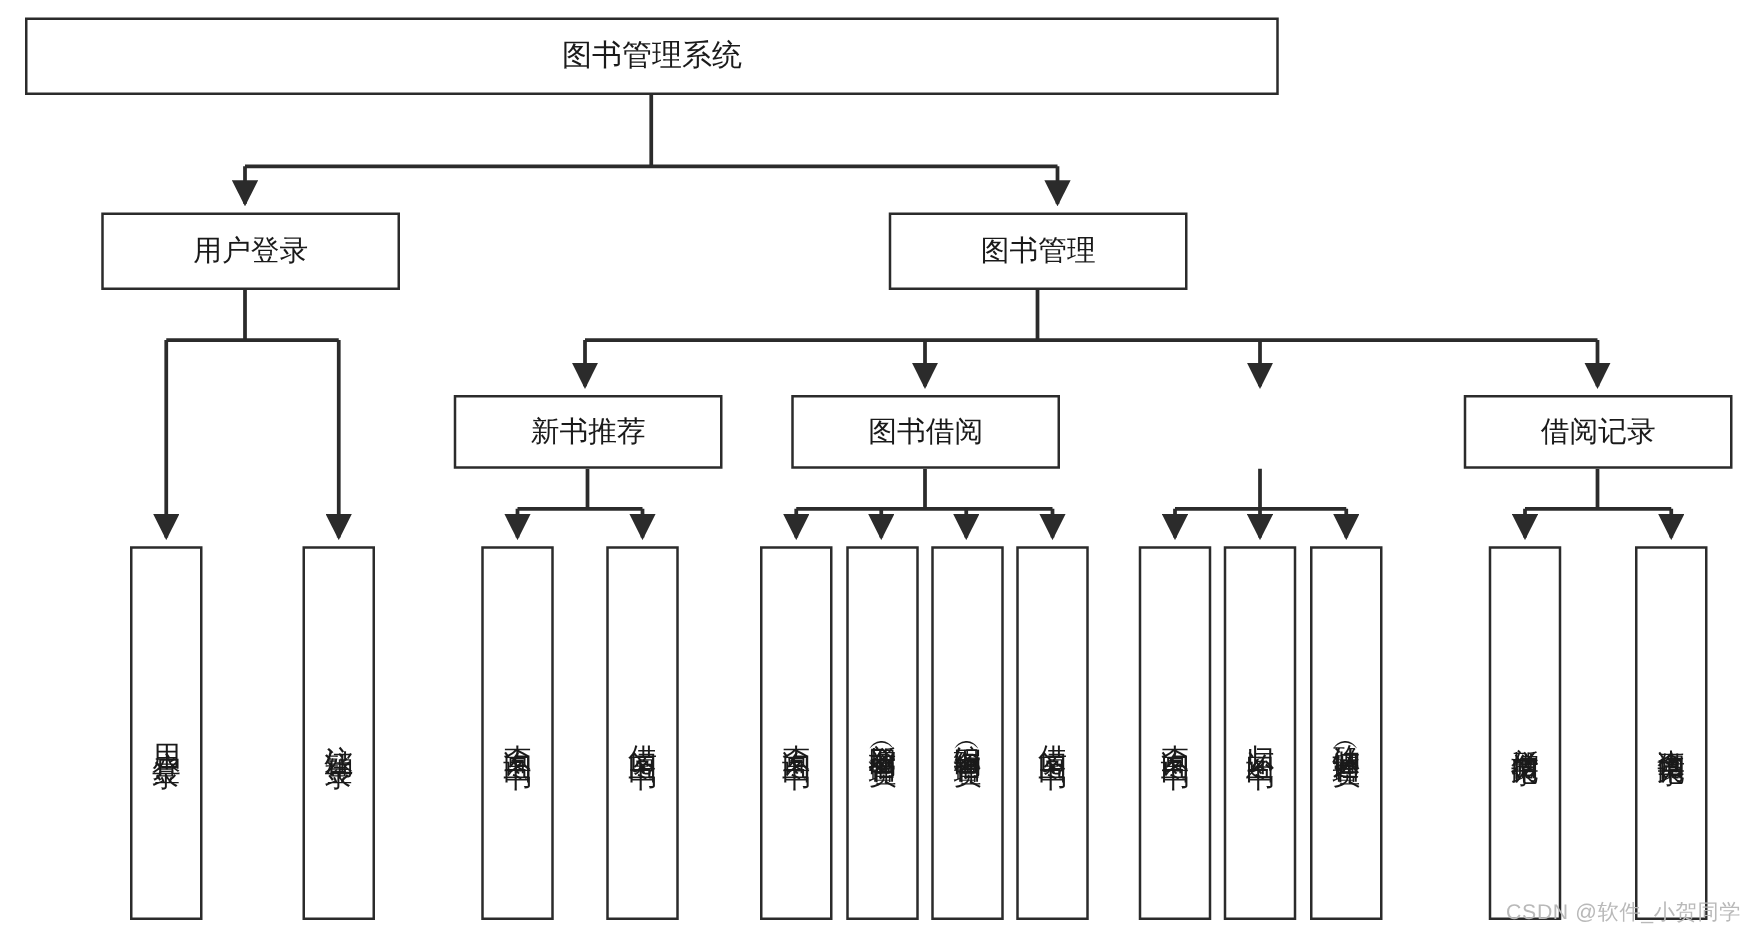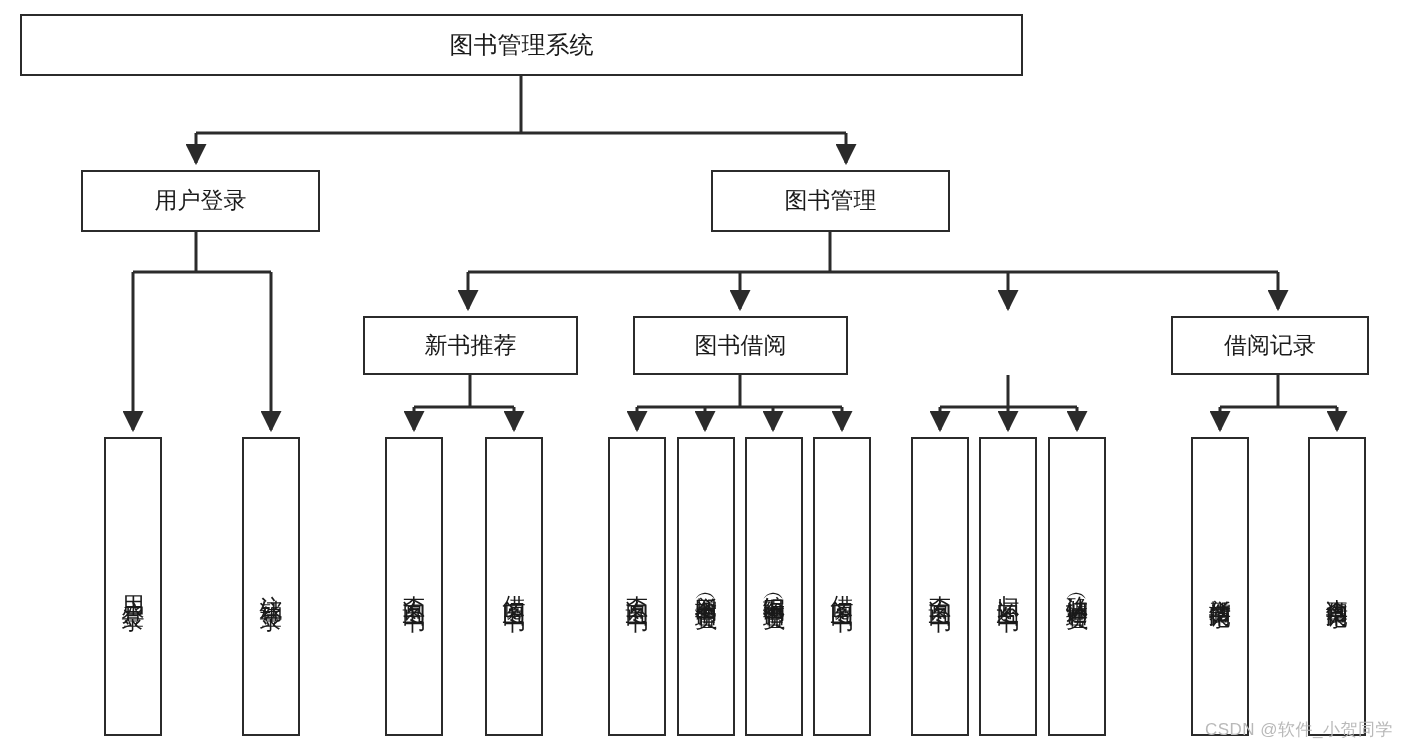--- a/index.html
+++ b/index.html
@@ -140,21 +140,21 @@
   <div class="node node-h" style="left:363px; top:316px; width:215px; height:59px;">
     <span class="node-label">新书推荐</span>
   </div>
 
   <div class="node node-h" style="left:711px; top:170px; width:239px; height:62px;">
     <span class="node-label">图书管理</span>
   </div>
   <div class="node node-h" style="left:633px; top:316px; width:215px; height:59px;">
     <span class="node-label">图书借阅</span>
   </div>
-  <div class="node node-h" style="left:1171px; top:316px; width:198px; height:59px;">
+  <div class="node node-h" style="left:1171px; top:316px; width:215px; height:59px;">
     <span class="node-label">借阅记录</span>
   </div>
 
   <div class="node node-v" style="left:104px; top:437px; width:58px; height:299px;">
     <span class="node-label">用户登录</span>
   </div>
   <div class="node node-v" style="left:242px; top:437px; width:58px; height:299px;">
     <span class="node-label">注销登录</span>
   </div>
 

